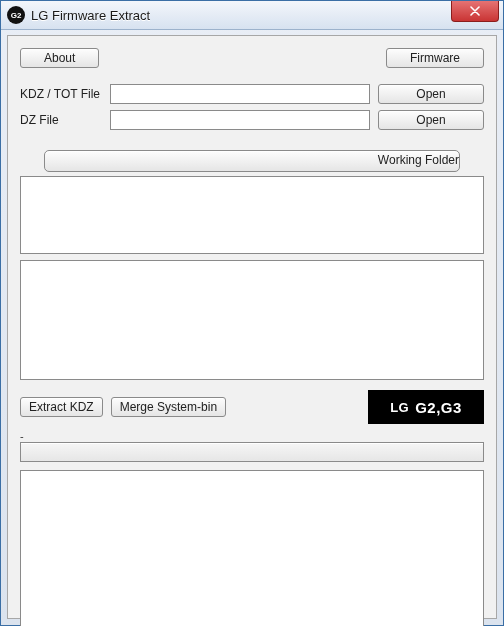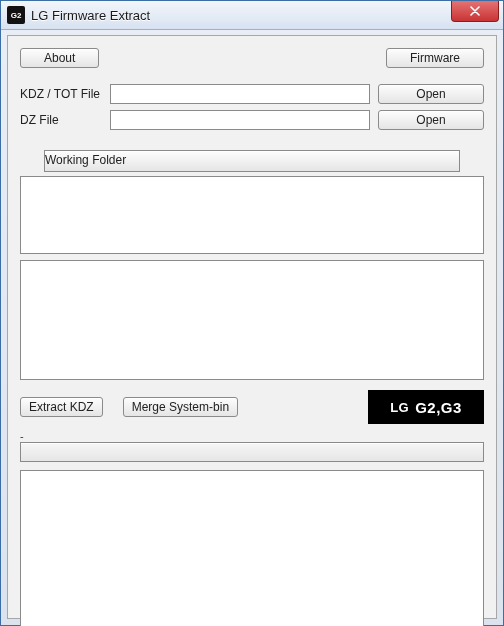--- a/index.html
+++ b/index.html
@@ -24,21 +24,21 @@
     background: linear-gradient(#f3f6fb, #d7e2f0);
     border-bottom: 1px solid #9cb2cc;
     display: flex;
     align-items: center;
     padding-left: 6px;
     position: relative;
   }
   .titlebar .appicon {
     width: 18px; height: 18px;
     background: #111;
-    border-radius: 2px;
+    border-radius: 9px;
     display: flex;
     align-items: center;
     justify-content: center;
     color: #fff;
     font-size: 8px;
     font-weight: bold;
     margin-right: 6px;
   }
   .titlebar .title {
     color: #1a1a1a;
@@ -109,22 +109,22 @@
     box-sizing: border-box;
     padding: 1px 3px;
     font-size: 12px;
     color: #222;
   }
   .workingfolder {
     margin-top: 20px;
     height: 20px;
     background: linear-gradient(#fdfdfd, #e5e5e5);
     border: 1px solid #8a8a8a;
-    border-radius: 0;
-    text-align: left;
+    border-radius: 5px;
+    text-align: right;
     line-height: 18px;
     font-size: 12px;
     color: #222;
     margin-left: 24px;
     margin-right: 24px;
     cursor: default;
     box-shadow: inset 0 1px 0 #fff;
   }
   .panel {
     background: #fff;
@@ -138,21 +138,21 @@
   .panel2 {
     height: 120px;
     margin-top: 6px;
   }
   .actionrow {
     margin-top: 10px;
     display: flex;
     align-items: center;
   }
   .actionrow .btn {
-    margin-right: 20px;
+    margin-right: 8px;
     padding: 2px 8px;
   }
   .logo {
     margin-left: auto;
     width: 116px;
     height: 34px;
     background: #000;
     color: #fff;
     display: flex;
     align-items: center;

